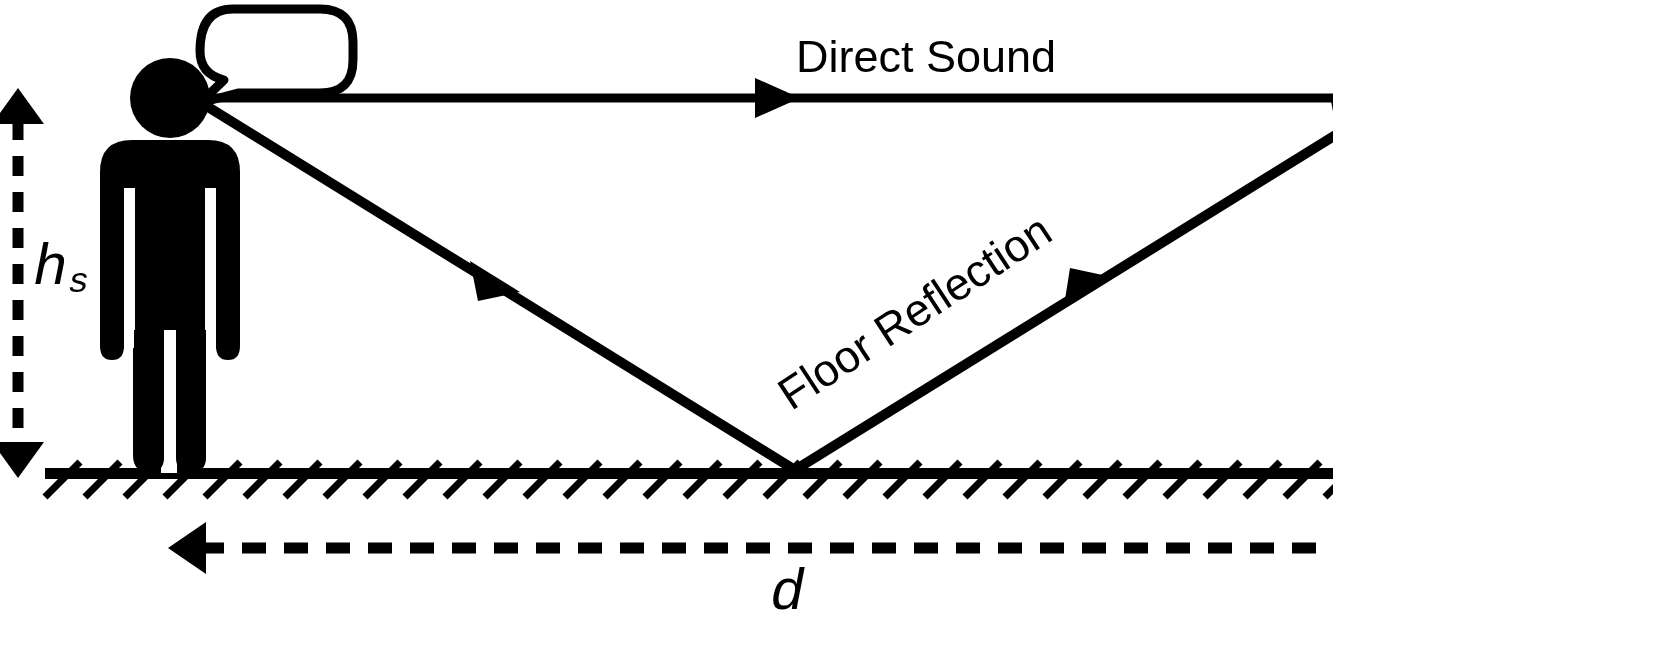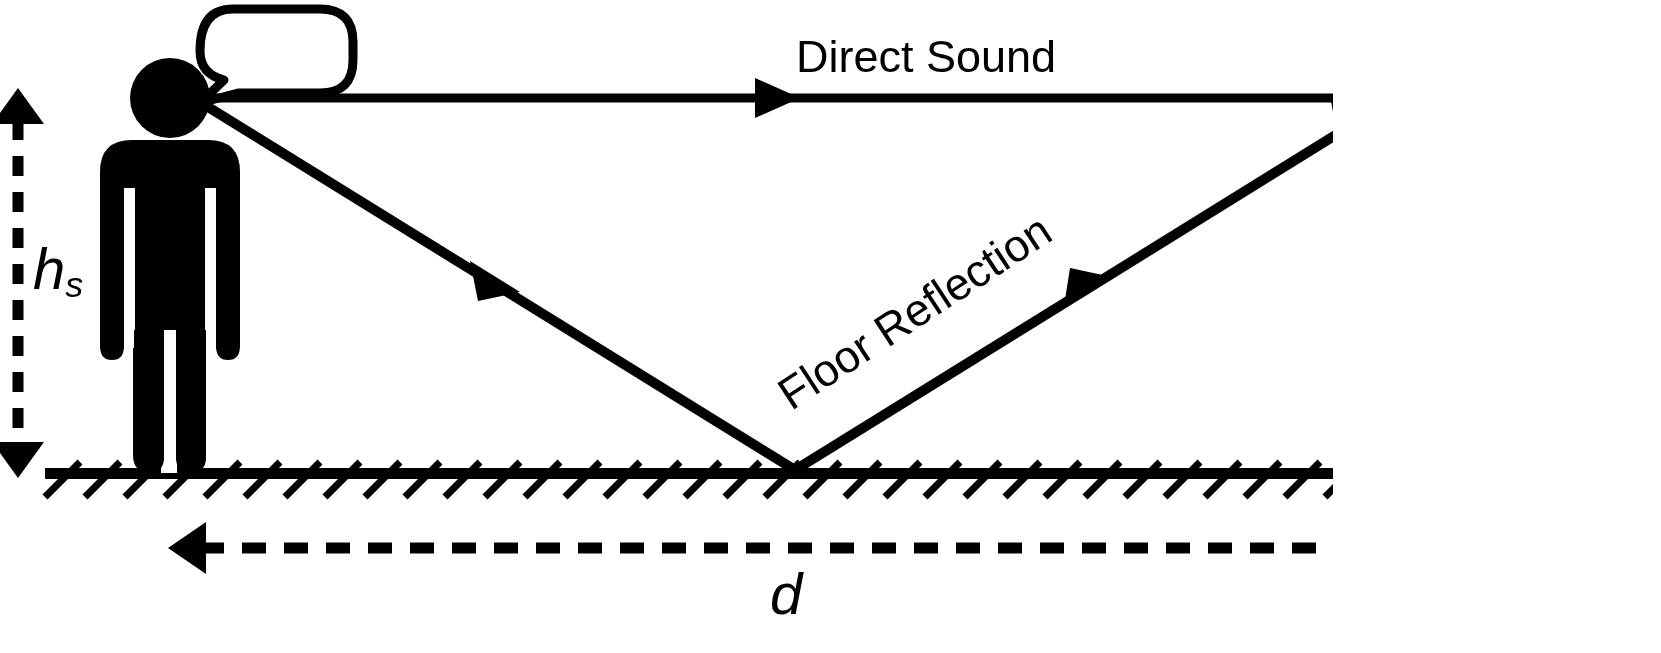--- a/index.html
+++ b/index.html
@@ -21,21 +21,21 @@
     color: #000000;
     white-space: nowrap;
     line-height: 1;
   }
   .lbl-sans {
     font-family: "Liberation Sans", sans-serif;
     font-size: 45px;
     font-weight: 400;
   }
   .lbl-math {
-    font-family: Liberation Sans, sans-serif;
+    font-family: Liberation Mono, monospace;
     font-style: italic;
     font-size: 58px;
   }
   .lbl-math sub {
     font-size: 0.62em;
     font-style: italic;
     vertical-align: -0.22em;
   }
   #label-direct-sound {
     left: 796px;

